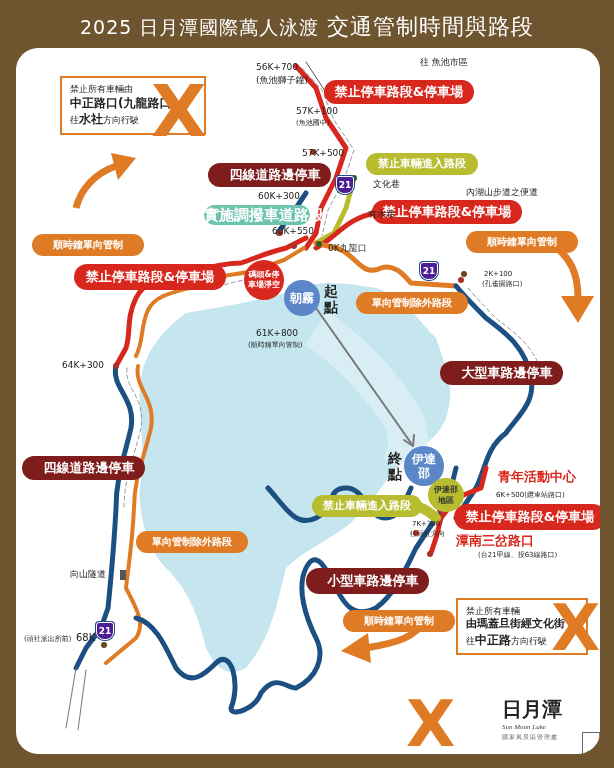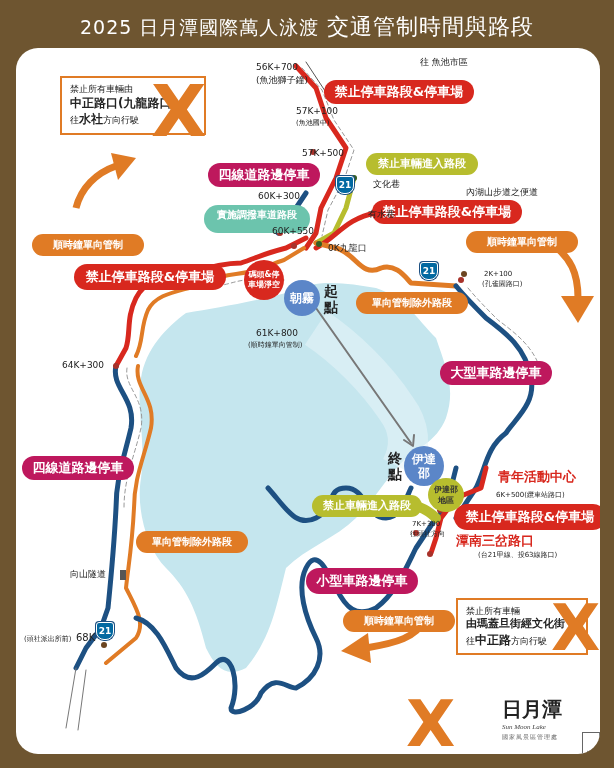--- a/index.html
+++ b/index.html
@@ -4,31 +4,31 @@
 <style>
   html,body{margin:0;padding:0;}
   body{width:614px;height:768px;background:#6e5530;position:relative;overflow:hidden;font-family:"DejaVu Sans","Liberation Sans",sans-serif;}
   .title{position:absolute;left:0;top:12px;width:614px;text-align:center;color:#fff;font-weight:normal;font-size:21px;letter-spacing:1px;}
   .title .t1{font-size:19px;}
   .title .t2{font-size:22px;}
   .panel{position:absolute;left:16px;top:48px;width:584px;height:706px;background:#fff;border-radius:22px;overflow:hidden;}
   svg.map{position:absolute;left:0;top:0;}
   .pill{position:absolute;color:#fff;border-radius:14px;white-space:nowrap;text-align:center;font-weight:bold;}
   .red{background:#d8281e;}
-  .blue{background:#be185d;}
+  .blue{background:#7f1d1d;padding-left:11px;}
   .teal{background:#6cc4ad;}
   .lime{background:#b7bd2e;}
   .orange{background:#e07b25;}
   .lbl{position:absolute;color:#222;white-space:nowrap;font-size:9px;}
   .sm{font-size:7px;}
   .xbox{position:absolute;border:2px solid #e07b25;background:#fff;color:#222;font-size:9px;line-height:1.35;padding:5px 8px;}
   .xbox .big{font-size:12px;font-weight:bold;}
   .bigx{position:absolute;color:#e07b25;font-weight:bold;font-family:"DejaVu Sans",sans-serif;}
   .circle{position:absolute;border-radius:50%;color:#fff;display:flex;align-items:center;justify-content:center;text-align:center;font-weight:bold;}
-  .shield{position:absolute;width:16px;height:16px;background:#0369a1;color:#fff;font-size:9px;font-weight:bold;border-radius:3px 3px 8px 8px;display:flex;align-items:center;justify-content:center;border:1px solid #fff;box-shadow:0 0 0 1px #1d5082;}
+  .shield{position:absolute;width:16px;height:16px;background:#4c1d95;color:#fff;font-size:9px;font-weight:bold;border-radius:3px 3px 8px 8px;display:flex;align-items:center;justify-content:center;border:1px solid #fff;box-shadow:0 0 0 1px #1d5082;}
   .redtxt{position:absolute;color:#d8281e;font-weight:bold;white-space:nowrap;}
   .logo{position:absolute;}
 </style>
 </head>
 <body>
 
 <div class="title">
   <span class="t1">2025 日月潭國際萬人泳渡</span>
   <span class="t2">交通管制時間與路段</span>
 </div>
@@ -113,21 +113,21 @@
     <div class="big" style="font-size:11px">由瑪蓋旦街經文化街</div>
     <div><span>往</span><span class="big">中正路</span><span>方向行駛</span></div>
   </div>
   <div class="bigx" style="left:535px;top:540px;font-size:64px;line-height:80px;">X</div>
 
   <div class="bigx" style="left:390px;top:636px;font-size:64px;line-height:80px;">X</div>
 
   <div class="pill red" style="left:308px;top:32px;width:150px;height:24px;line-height:24px;font-size:13px;">禁止停車路段&amp;停車場</div>
   <div class="pill blue" style="left:192px;top:115px;width:112px;height:24px;line-height:24px;font-size:13px;">四線道路邊停車</div>
   <div class="pill lime" style="left:350px;top:105px;width:112px;height:22px;line-height:22px;font-size:11px;">禁止車輛進入路段</div>
-  <div class="pill teal" style="left:188px;top:157px;width:106px;height:28px;line-height:20px;font-size:10px;">實施調撥車道路段</div>
+  <div class="pill teal" style="left:188px;top:157px;width:106px;height:20px;line-height:20px;font-size:15px;">實施調撥車道路段</div>
   <div class="pill red" style="left:356px;top:152px;width:150px;height:24px;line-height:24px;font-size:13px;">禁止停車路段&amp;停車場</div>
   <div class="pill orange" style="left:16px;top:186px;width:112px;height:22px;line-height:22px;font-size:10px;">順時鐘單向管制</div>
   <div class="pill red" style="left:58px;top:216px;width:152px;height:26px;line-height:26px;font-size:13px;">禁止停車路段&amp;停車場</div>
   <div class="pill orange" style="left:450px;top:183px;width:112px;height:22px;line-height:22px;font-size:10px;">順時鐘單向管制</div>
   <div class="pill orange" style="left:340px;top:244px;width:112px;height:22px;line-height:22px;font-size:10px;">單向管制除外路段</div>
   <div class="pill blue" style="left:424px;top:313px;width:112px;height:24px;line-height:24px;font-size:13px;">大型車路邊停車</div>
   <div class="pill blue" style="left:6px;top:408px;width:112px;height:24px;line-height:24px;font-size:13px;">四線道路邊停車</div>
   <div class="pill orange" style="left:120px;top:483px;width:112px;height:22px;line-height:22px;font-size:10px;">單向管制除外路段</div>
   <div class="pill lime" style="left:296px;top:447px;width:110px;height:22px;line-height:22px;font-size:11px;">禁止車輛進入路段</div>
   <div class="pill red" style="left:438px;top:456px;width:152px;height:26px;line-height:26px;font-size:13px;">禁止停車路段&amp;停車場</div>

